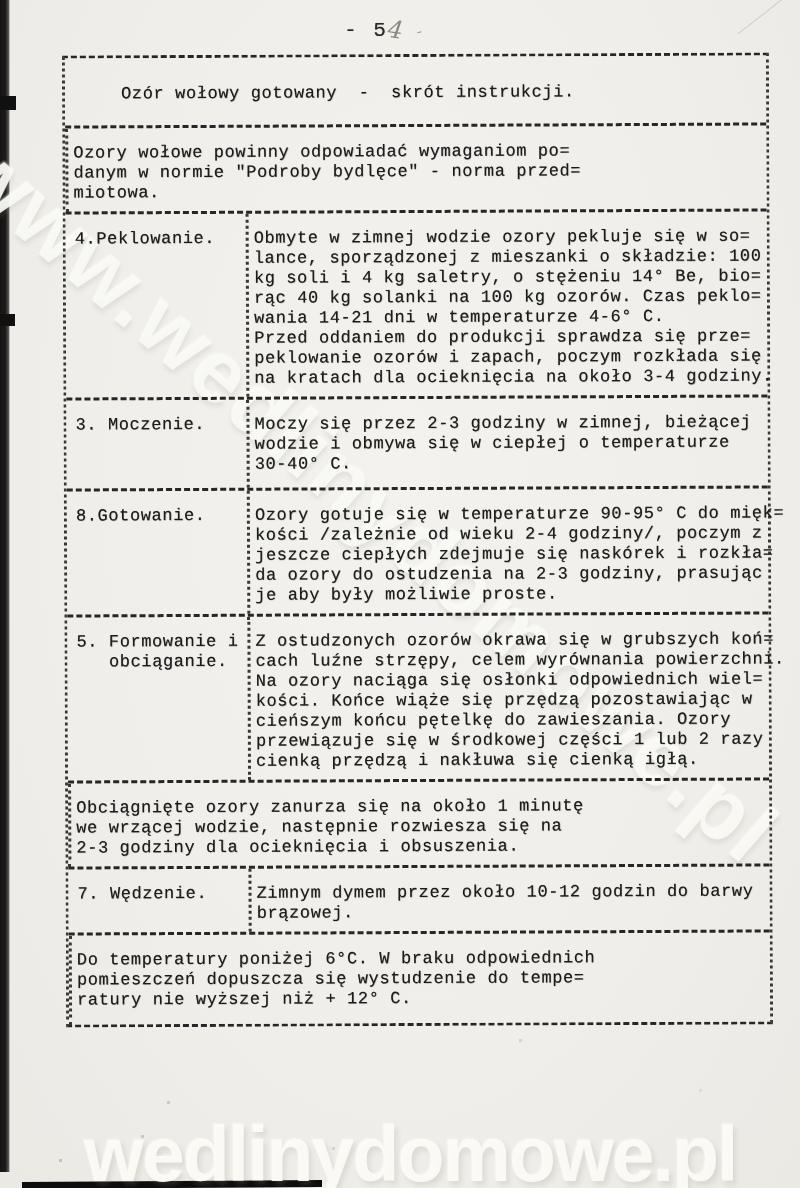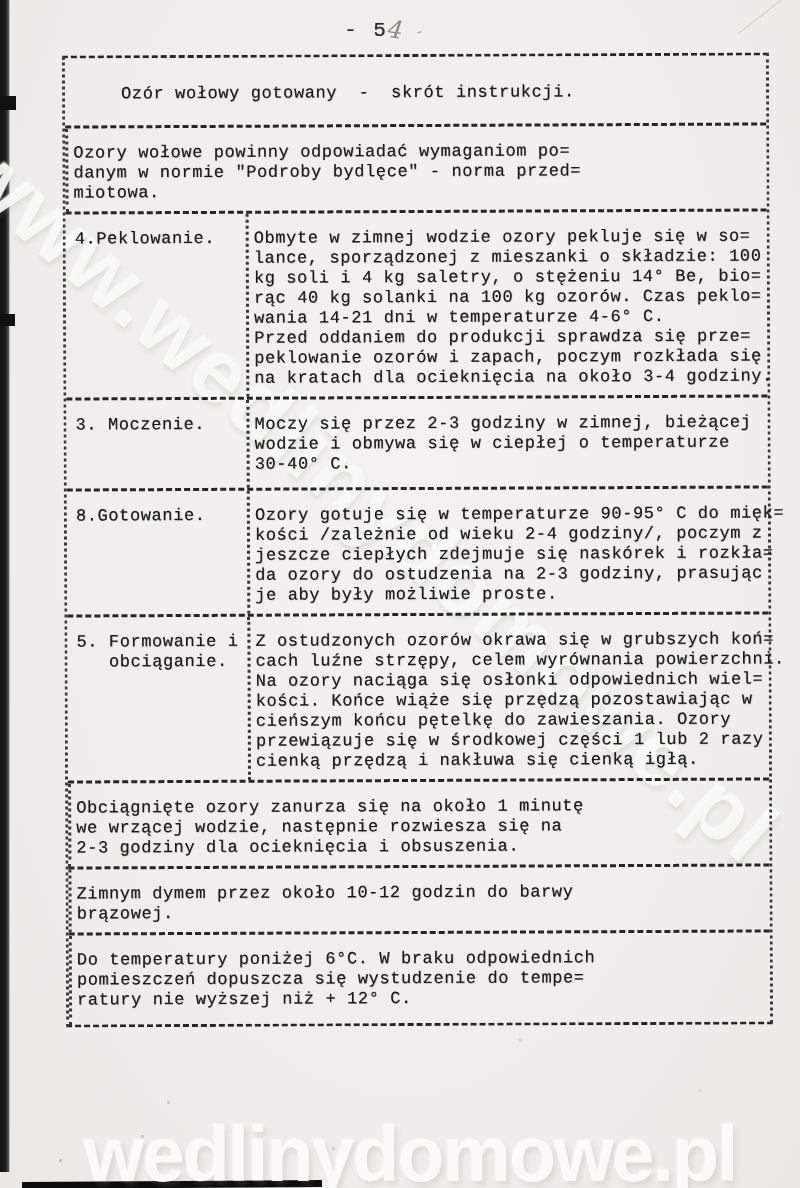--- a/index.html
+++ b/index.html
@@ -143,20 +143,21 @@
 cienką przędzą i nakłuwa się cienką igłą.</div>
   </div>
 
   <div class="t-row r6">
     <div class="cell-body">Obciągnięte ozory zanurza się na około 1 minutę
 we wrzącej wodzie, następnie rozwiesza się na
 2-3 godziny dla ocieknięcia i obsuszenia.</div>
   </div>
 
   <div class="t-row r7">
+    <div class="cell-label">7. Wędzenie.</div>
     <div class="cell-body">Zimnym dymem przez około 10-12 godzin do barwy
 brązowej.</div>
   </div>
 
   <div class="t-row r8">
     <div class="cell-body">Do temperatury poniżej 6°C. W braku odpowiednich
 pomieszczeń dopuszcza się wystudzenie do tempe=
 ratury nie wyższej niż + 12° C.</div>
   </div>
 

